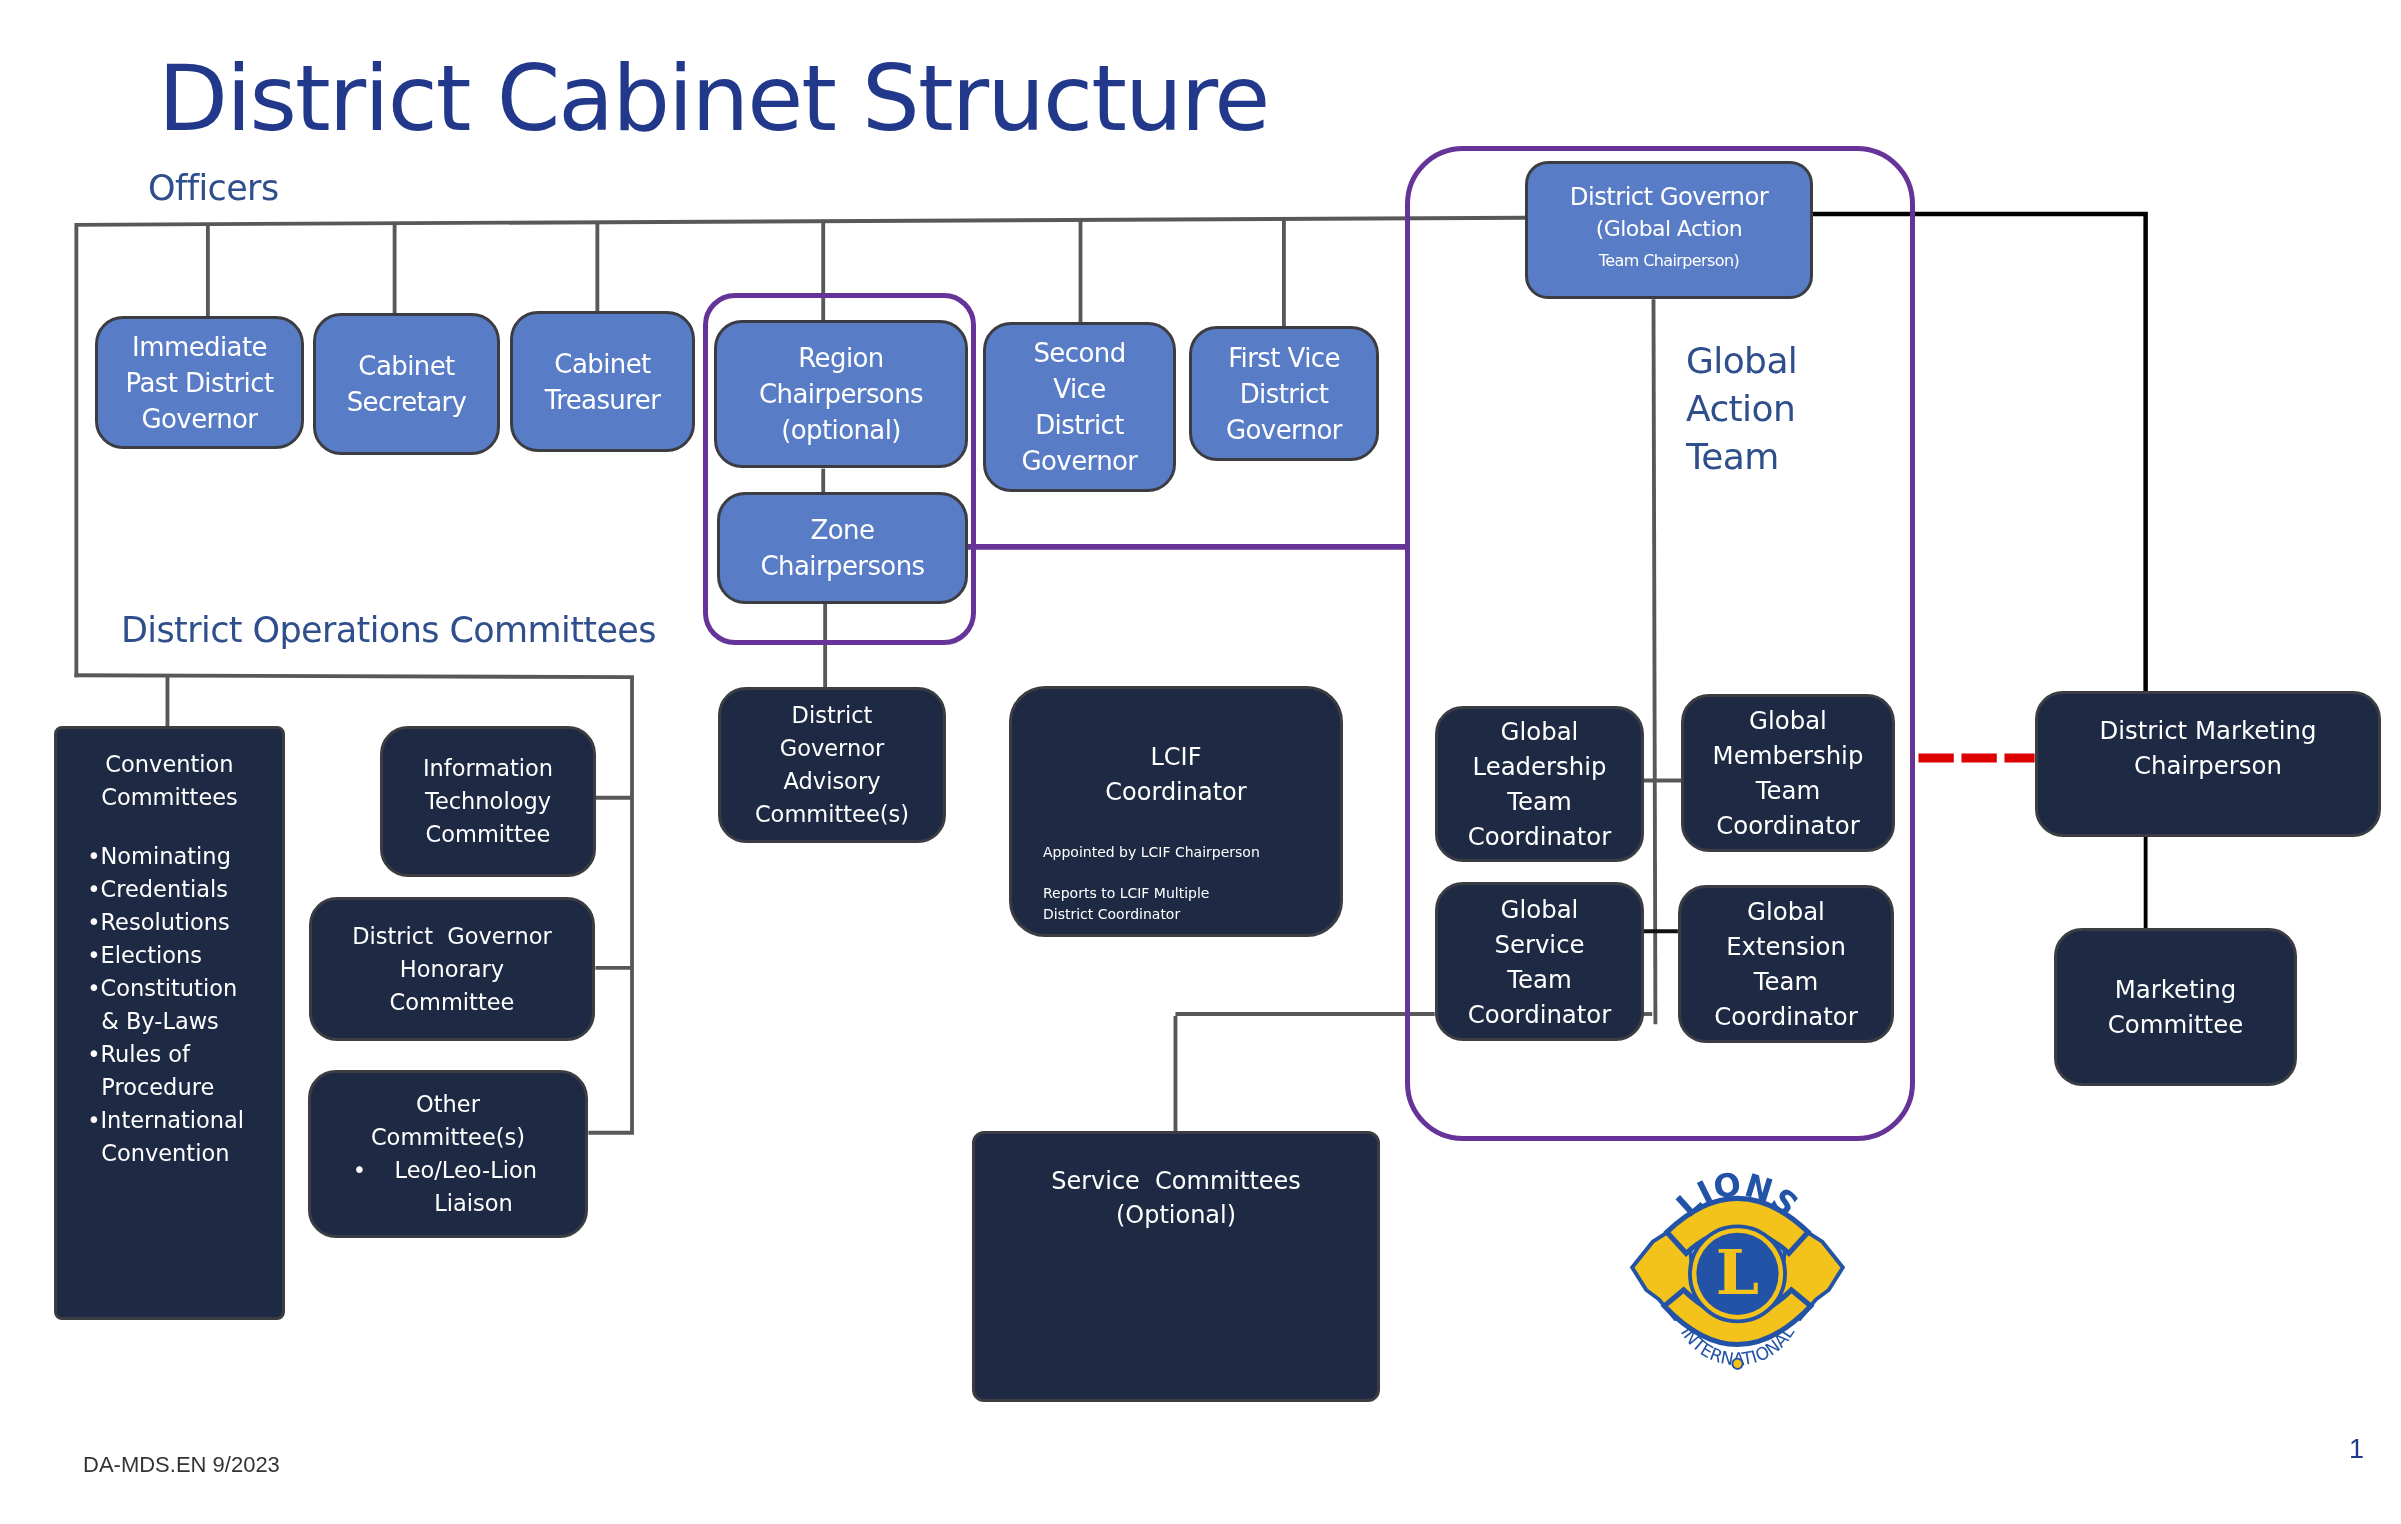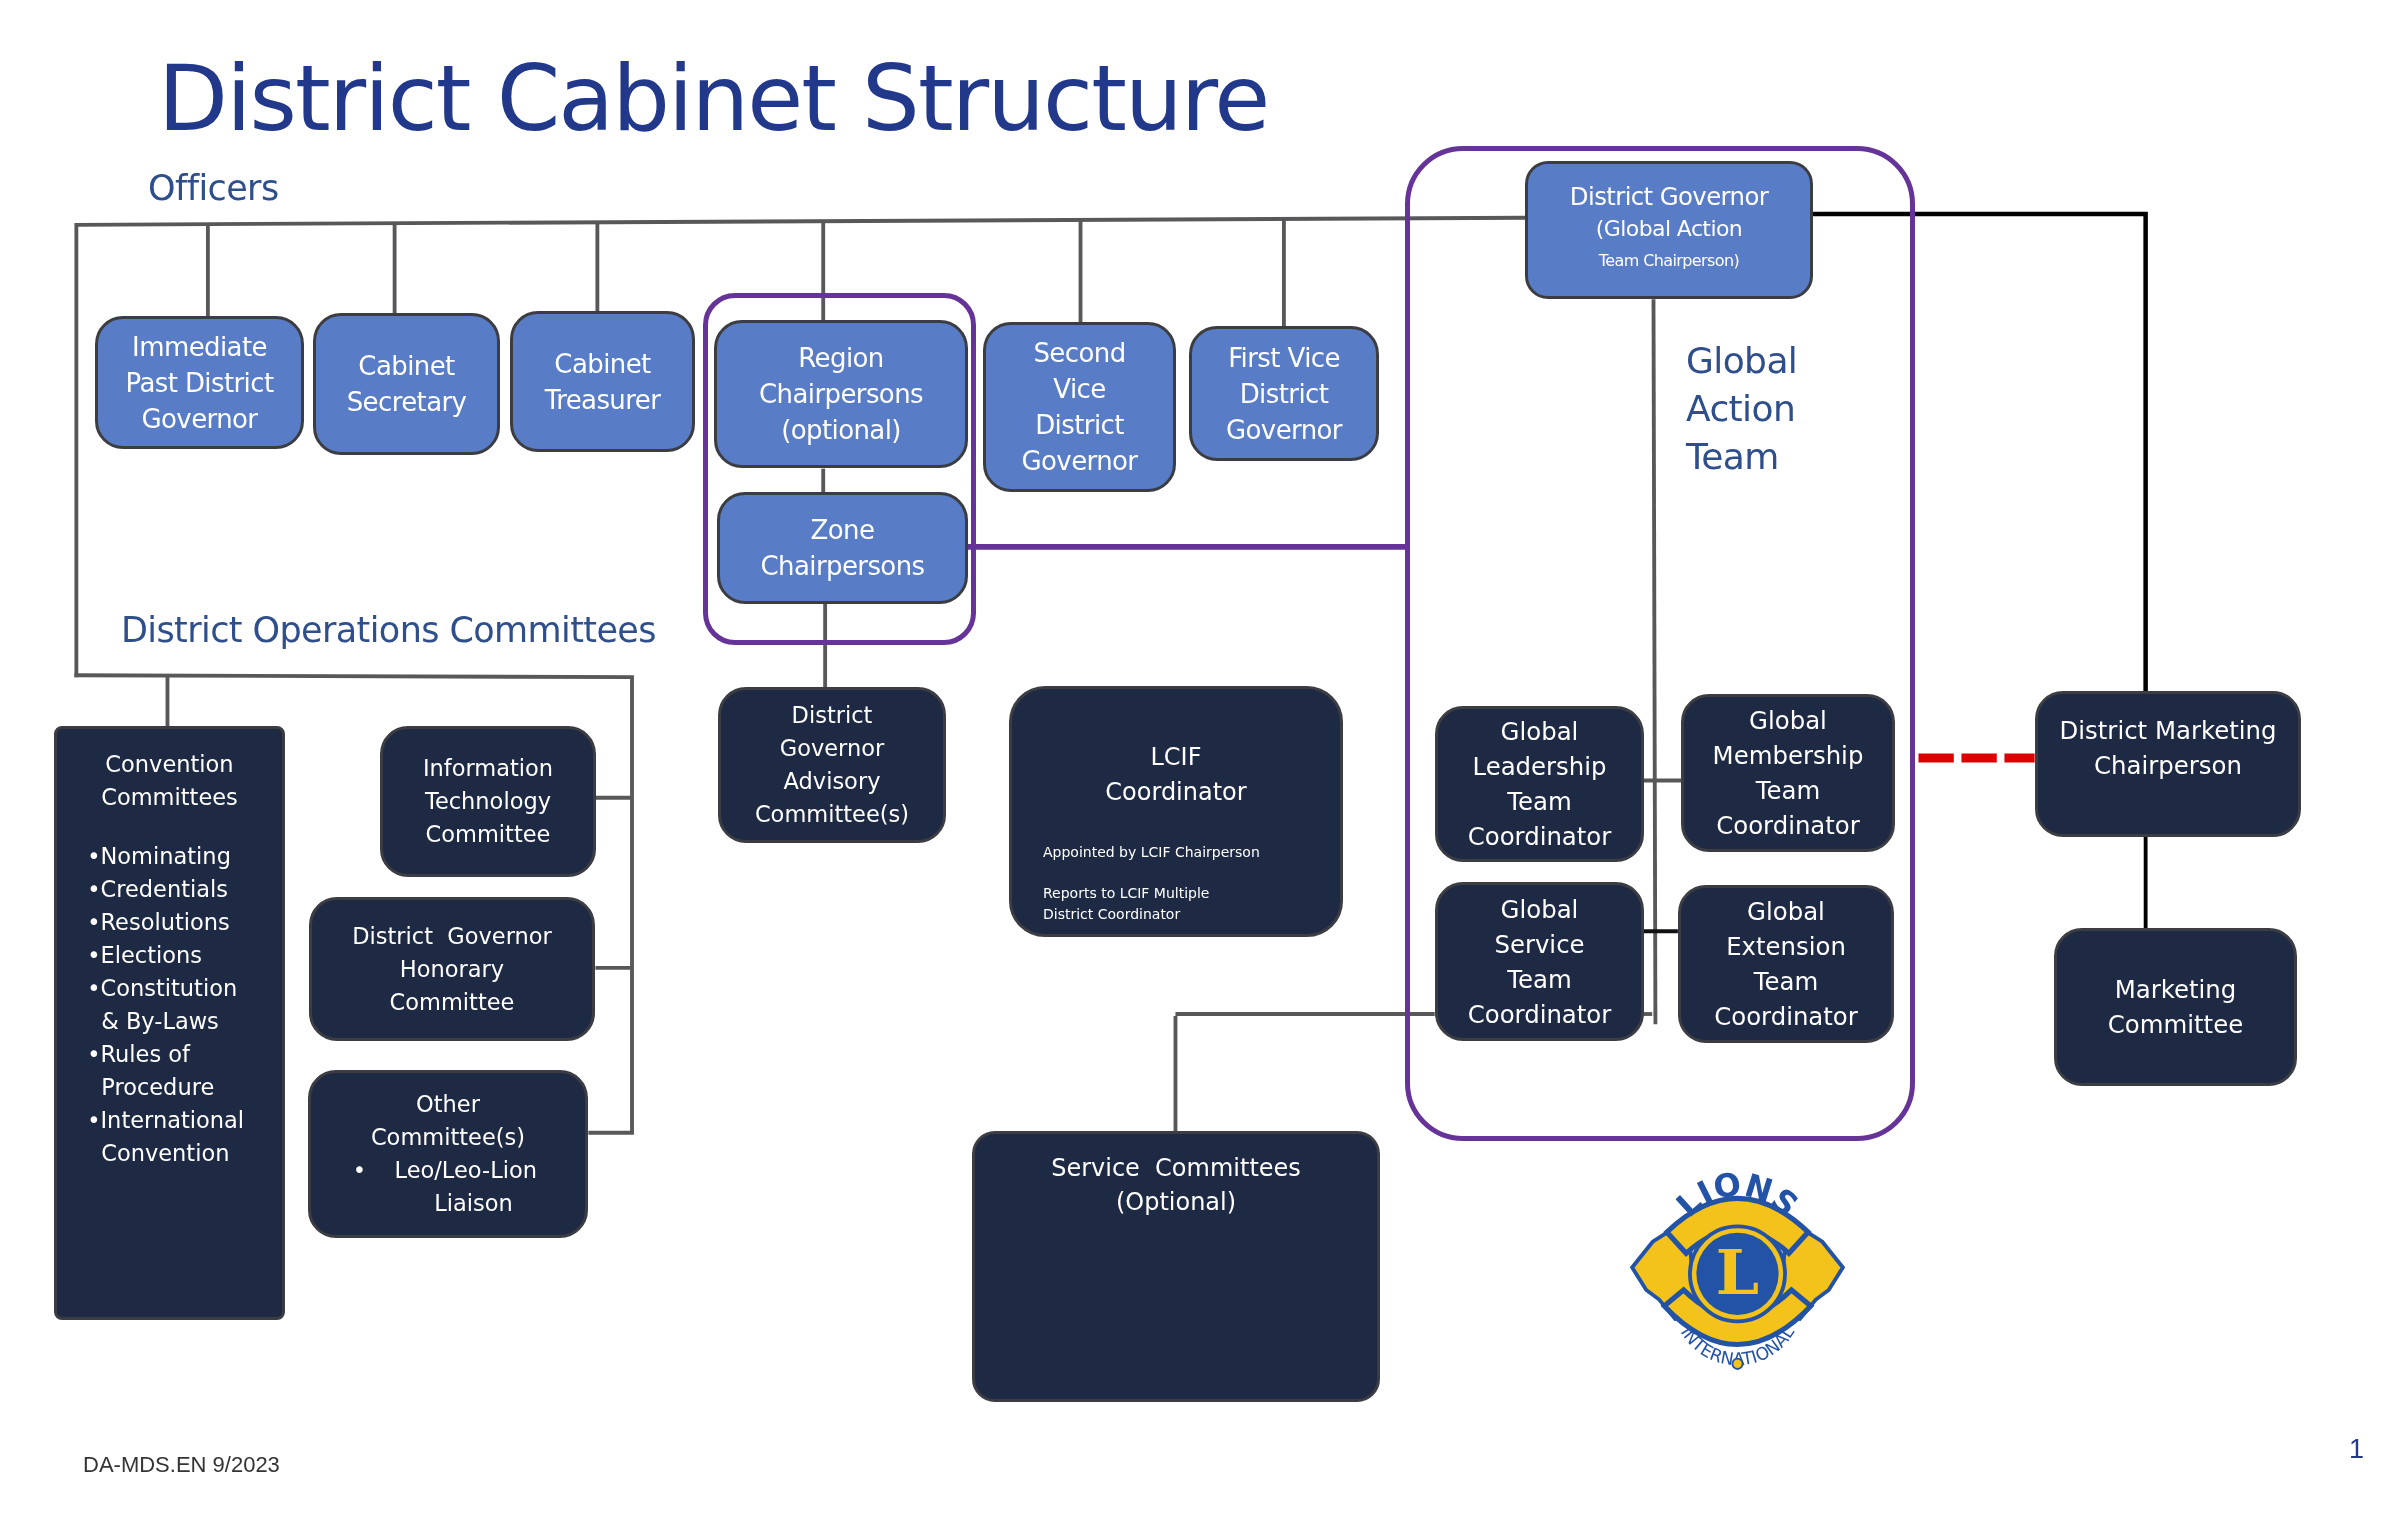--- a/index.html
+++ b/index.html
@@ -135,21 +135,21 @@
   <span class="line">Team</span>
   <span class="line">Coordinator</span>
 </div>
 <div class="box dark" style="left:1678px; top:885px; width:216px; height:158px;">
   <span class="line">Global</span>
   <span class="line">Extension</span>
   <span class="line">Team</span>
   <span class="line">Coordinator</span>
 </div>
 
-<div class="box dark top" style="left:2035px; top:691px; width:266px; height:146px; padding-top:19px;">
+<div class="box dark top" style="left:2035px; top:691px; width:346px; height:146px; padding-top:19px;">
   <span class="line">District Marketing</span>
   <span class="line">Chairperson</span>
 </div>
 <div class="box dark" style="left:2054px; top:928px; width:243px; height:158px;">
   <span class="line">Marketing</span>
   <span class="line">Committee</span>
 </div>
 
 <div class="box dark top small" style="left:54px; top:726px; width:231px; height:594px; border-radius:8px; padding-top:19px;">
   <span class="line">Convention</span>
@@ -192,21 +192,21 @@
 </div>
 
 <div class="box dark top" style="left:1009px; top:686px; width:334px; height:251px; border-radius:36px; padding-top:51px; font-size:24px; line-height:35px;">
   <span class="line">LCIF</span>
   <span class="line">Coordinator</span>
   <span class="lcif-note" style="margin-top:32px;">Appointed by LCIF Chairperson</span>
   <span class="lcif-note" style="margin-top:20.5px;">Reports to LCIF Multiple</span>
   <span class="lcif-note">District Coordinator</span>
 </div>
 
-<div class="box dark top" style="left:972px; top:1131px; width:408px; height:271px; border-radius:23px; padding-top:17px; font-size:24px; line-height:34px;">
+<div class="box dark top" style="left:972px; top:1131px; width:408px; height:271px; border-radius:12px; padding-top:30px; font-size:24px; line-height:34px;">
   <span class="line" style="white-space:pre;">Service  Committees</span>
   <span class="line">(Optional)</span>
 </div>
 
 <svg class="abs" style="left:1627px; top:1171px;" width="221" height="207" viewBox="0 0 344 322">
   <defs>
     <path id="arcTop" d="M 78 120 A 95 95 0 0 1 266 120"></path>
     <path id="arcBot" d="M 70 200 A 102 102 0 0 0 274 200"></path>
   </defs>
 

